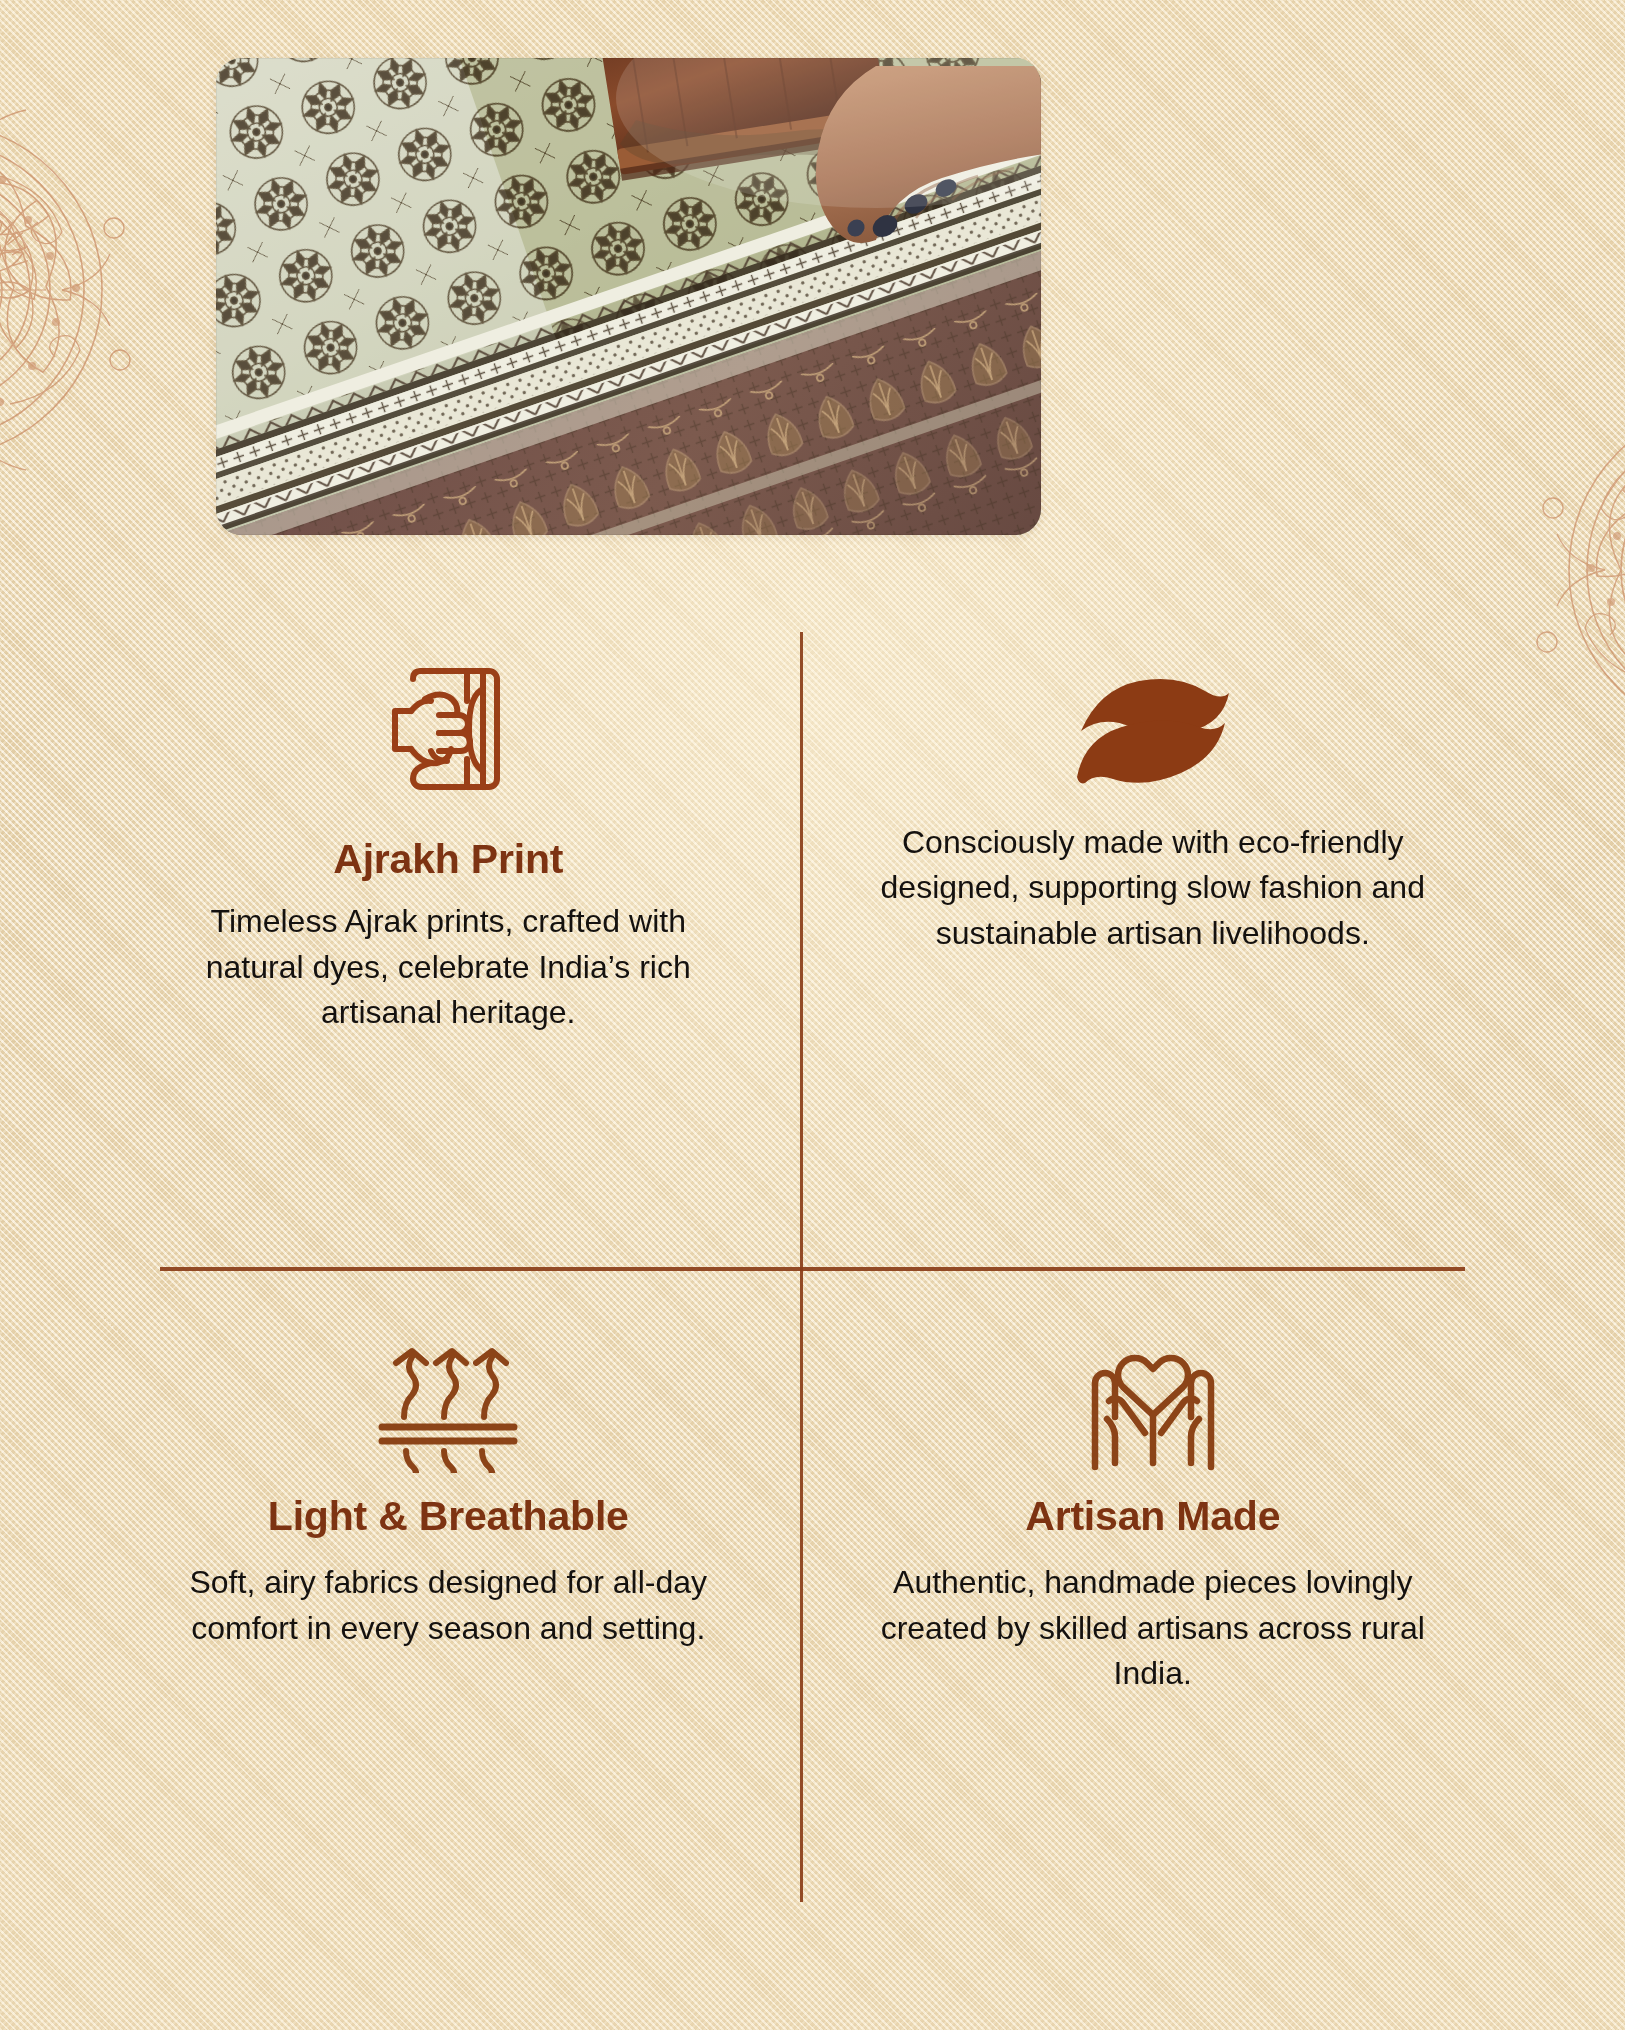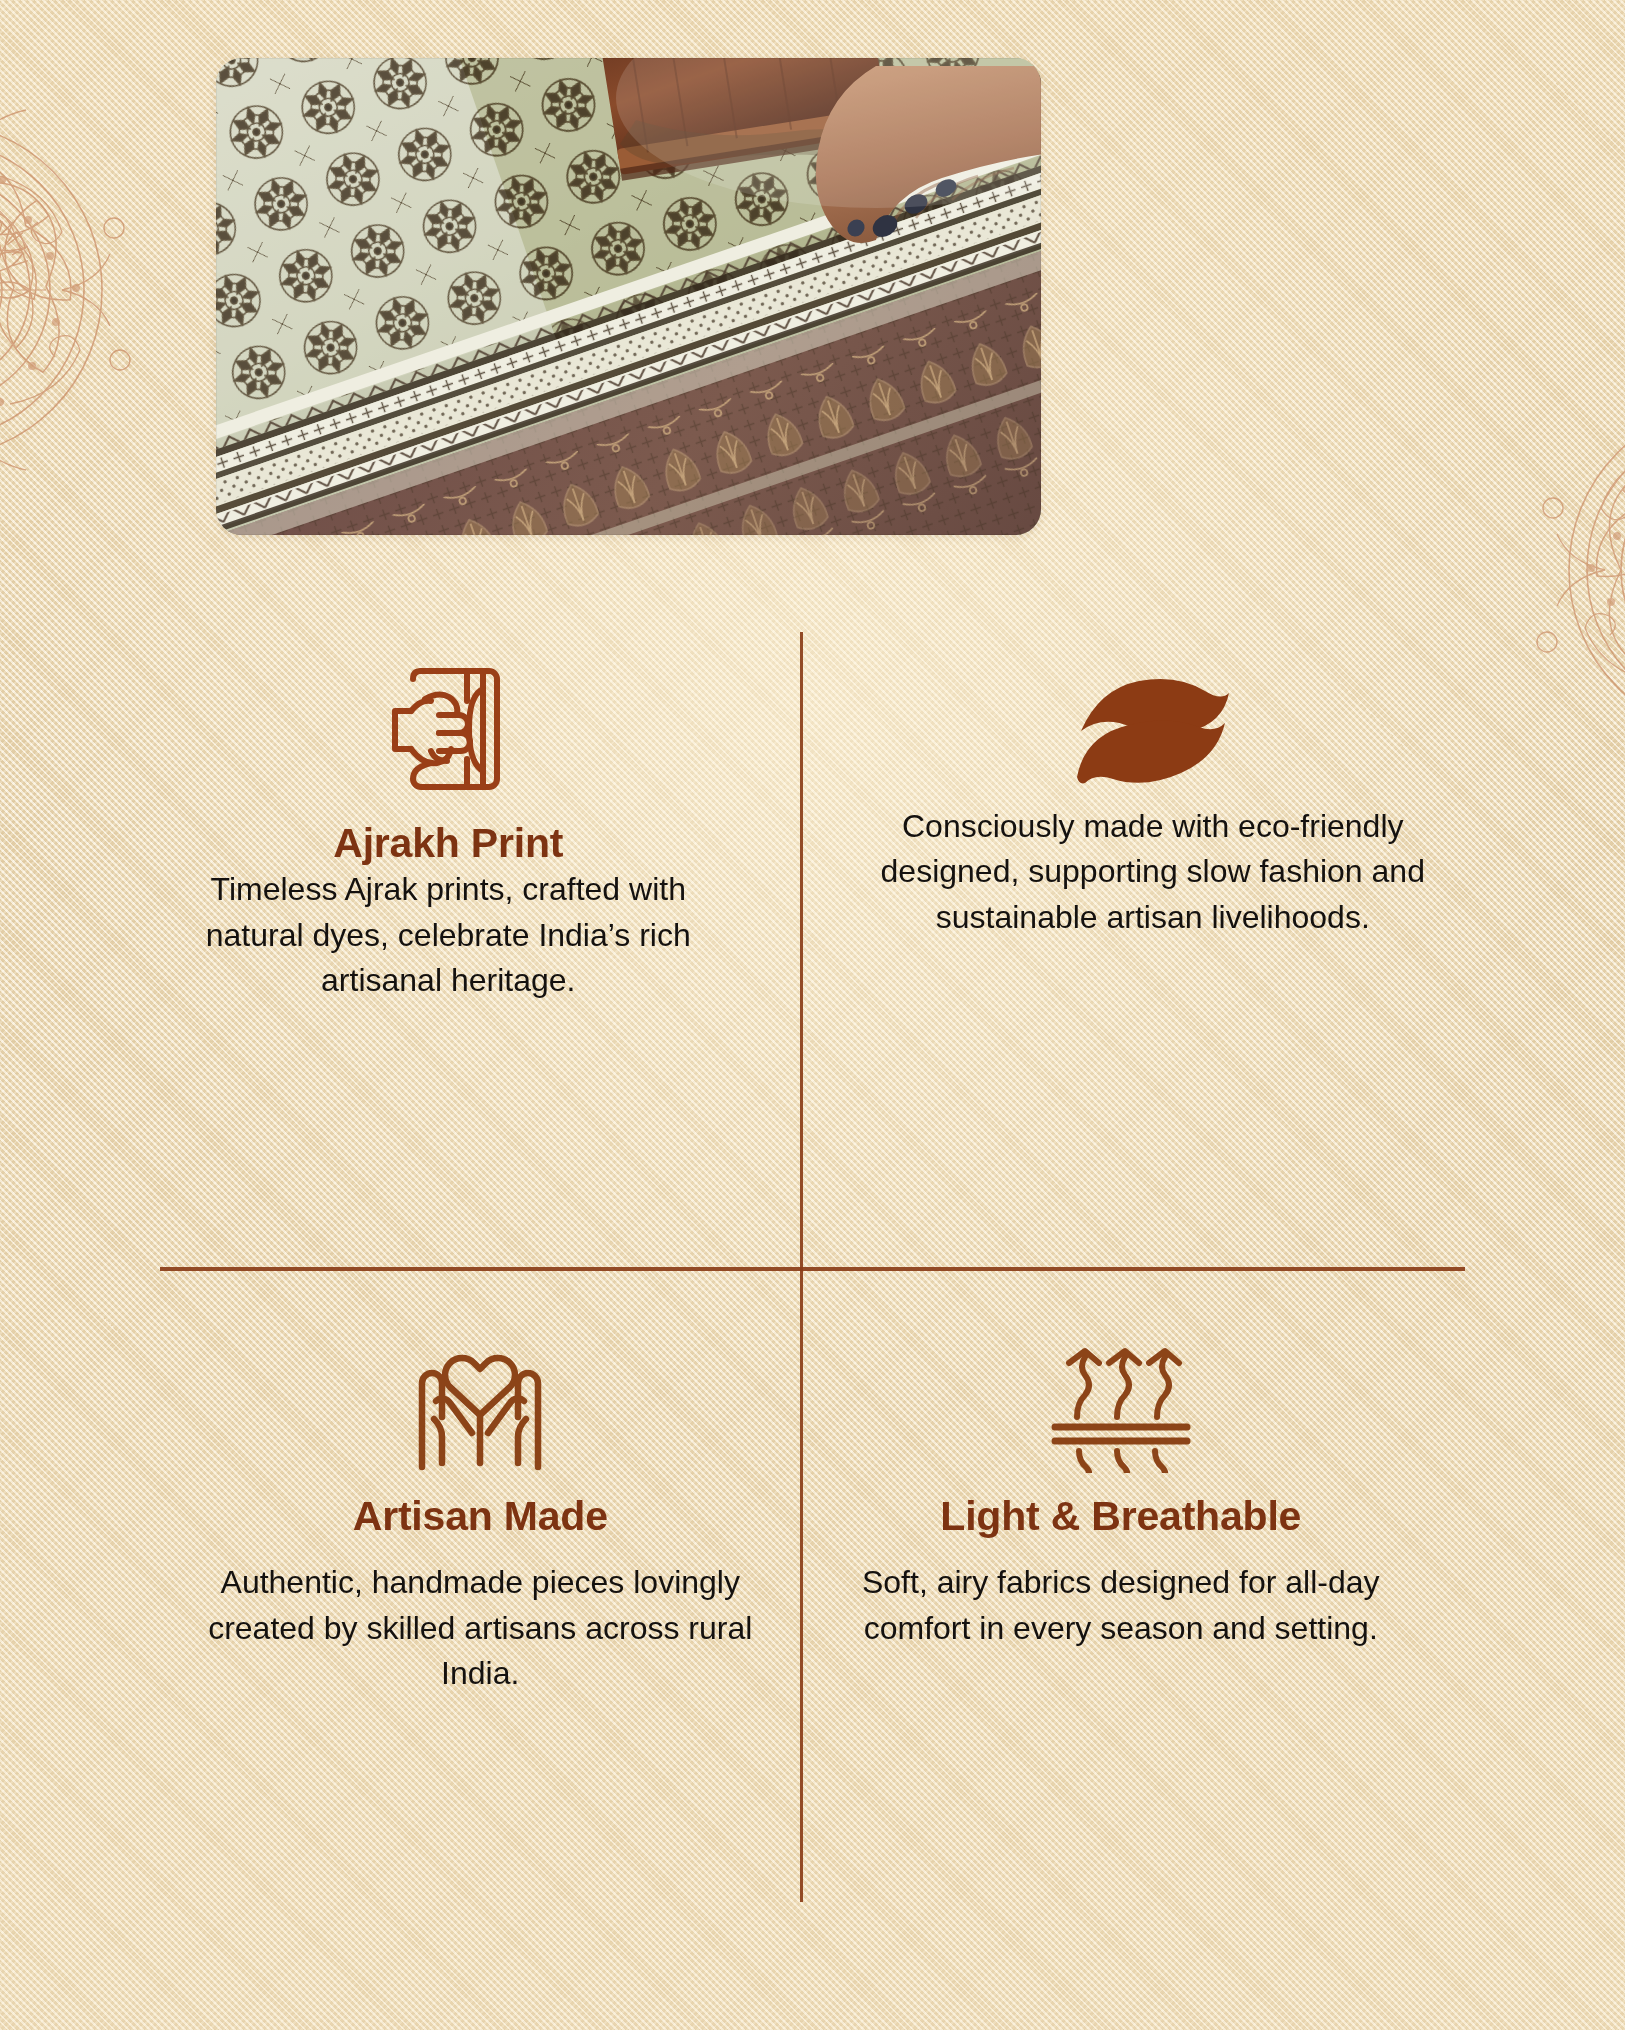--- a/index.html
+++ b/index.html
@@ -92,21 +92,21 @@
     grid-template-columns: 1fr 1fr;
     grid-template-rows: 1fr 1fr;
   }
   .cell {
     display: flex;
     flex-direction: column;
     align-items: center;
     padding: 18px 34px 10px;
     position: relative;
   }
-  .cell.r1 { padding-top: 22px; }
+  .cell.r1 { padding-top: 22px; gap: 16px; }
   .cell.r2 { padding-top: 66px; }
   .cell.c1 { padding-right: 66px; }
   .cell.c2 { padding-left: 66px; }
 
   .divider-v {
     position: absolute;
     left: 50%;
     top: 0;
     width: 3px;
     height: 100%;
@@ -508,20 +508,47 @@
           <path d="M8 58 Q26 16 66 8 Q104 1 132 18 Q148 28 156 20
                    Q150 50 118 58 Q86 66 58 54 Q30 42 8 58 Z"></path>
           <path d="M4 104 Q12 62 56 52 Q96 42 126 54 Q142 60 152 50
                    Q144 84 108 100 Q72 116 40 106 Q22 100 12 110 Q6 112 4 104 Z"></path>
         </g>
       </svg>
     </div>
     <div class="feat-desc">Consciously made with eco-friendly designed, supporting slow fashion and sustainable artisan livelihoods.</div>
   </div>
 
+  <div class="cell r2 c1">
+    <div class="icon-box">
+      <svg width="140" height="130" viewBox="0 0 140 130" xmlns="http://www.w3.org/2000/svg">
+        <g stroke="#8c4418" stroke-width="6" fill="none" stroke-linecap="round" stroke-linejoin="round">
+
+          <path d="M26 74 q0 -14 8 -22 q8 -10 0 -20 q-6 -8 0 -18"></path>
+          <path d="M18 20 l16 -12 l14 12"></path>
+
+          <path d="M66 74 q0 -14 8 -22 q8 -10 0 -20 q-6 -8 0 -18"></path>
+          <path d="M58 20 l16 -12 l14 12"></path>
+
+          <path d="M106 74 q0 -14 8 -22 q8 -10 0 -20 q-6 -8 0 -18"></path>
+          <path d="M98 20 l16 -12 l14 12"></path>
+
+          <path d="M4 84 H136" stroke-width="7"></path>
+          <path d="M4 98 H136" stroke-width="7"></path>
+
+          <path d="M28 108 q0 10 7 16 q6 6 0 12"></path>
+          <path d="M66 108 q0 10 7 16 q6 6 0 12"></path>
+          <path d="M104 108 q0 10 7 16 q6 6 0 12"></path>
+        </g>
+      </svg>
+    </div>
+    <div class="feat-title">Light &amp; Breathable</div>
+    <div class="feat-desc">Soft, airy fabrics designed for all-day comfort in every season and setting.</div>
+  </div>
+
   <div class="cell r2 c2">
     <div class="icon-box">
       <svg width="136" height="126" viewBox="0 0 136 126" xmlns="http://www.w3.org/2000/svg">
         <g stroke="#8c4418" stroke-width="6.5" fill="none" stroke-linecap="round" stroke-linejoin="round">
 
           <path d="M68 70 L38 42 a17 17 0 0 1 0 -24 a17 17 0 0 1 24 0 l6 6 l6 -6
                    a17 17 0 0 1 24 0 a17 17 0 0 1 0 24 Z"></path>
 
           <path d="M68 70 V118"></path>
 
@@ -532,40 +559,13 @@
           <path d="M126 122 V38 a10 10 0 0 0 -20 0 V72"></path>
           <path d="M106 118 V92 q0 -10 8 -18"></path>
           <path d="M112 56 a9 9 0 0 0 -14 2 l-22 30"></path>
         </g>
       </svg>
     </div>
     <div class="feat-title">Artisan Made</div>
     <div class="feat-desc">Authentic, handmade pieces lovingly created by skilled artisans across rural India.</div>
   </div>
 
-  <div class="cell r2 c1">
-    <div class="icon-box">
-      <svg width="140" height="130" viewBox="0 0 140 130" xmlns="http://www.w3.org/2000/svg">
-        <g stroke="#8c4418" stroke-width="6" fill="none" stroke-linecap="round" stroke-linejoin="round">
-
-          <path d="M26 74 q0 -14 8 -22 q8 -10 0 -20 q-6 -8 0 -18"></path>
-          <path d="M18 20 l16 -12 l14 12"></path>
-
-          <path d="M66 74 q0 -14 8 -22 q8 -10 0 -20 q-6 -8 0 -18"></path>
-          <path d="M58 20 l16 -12 l14 12"></path>
-
-          <path d="M106 74 q0 -14 8 -22 q8 -10 0 -20 q-6 -8 0 -18"></path>
-          <path d="M98 20 l16 -12 l14 12"></path>
-
-          <path d="M4 84 H136" stroke-width="7"></path>
-          <path d="M4 98 H136" stroke-width="7"></path>
-
-          <path d="M28 108 q0 10 7 16 q6 6 0 12"></path>
-          <path d="M66 108 q0 10 7 16 q6 6 0 12"></path>
-          <path d="M104 108 q0 10 7 16 q6 6 0 12"></path>
-        </g>
-      </svg>
-    </div>
-    <div class="feat-title">Light &amp; Breathable</div>
-    <div class="feat-desc">Soft, airy fabrics designed for all-day comfort in every season and setting.</div>
-  </div>
-
 </div>
 
 </body></html>

